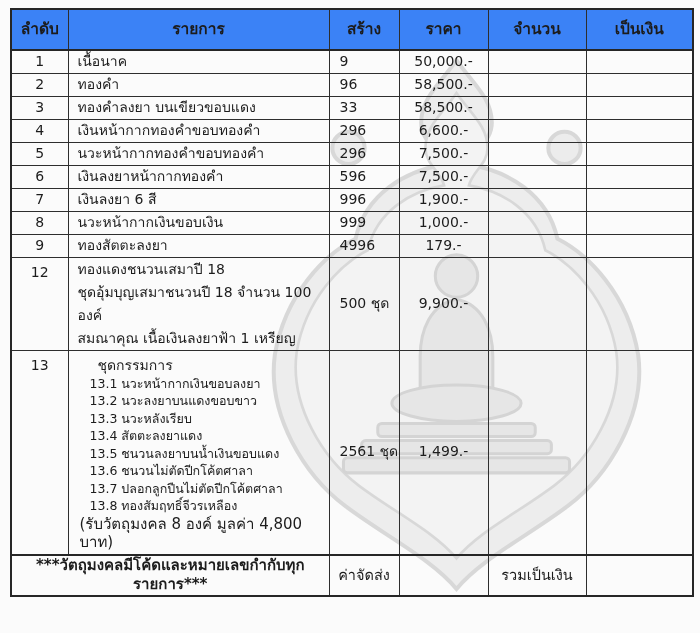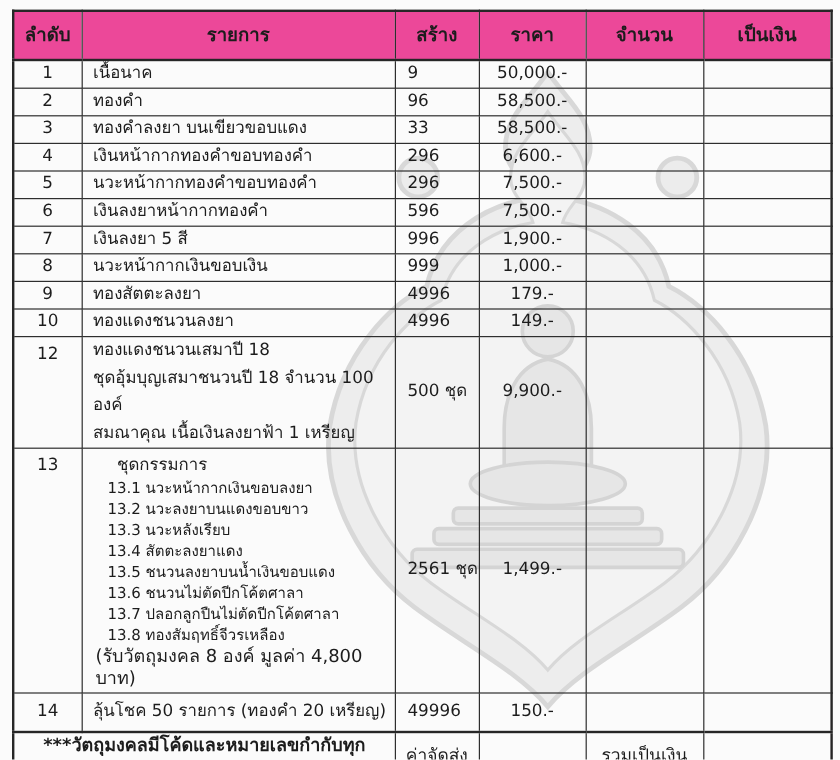--- a/index.html
+++ b/index.html
@@ -29,21 +29,21 @@
     border:2.5px solid #262626;
   }
   .pricelist th, .pricelist td {
     border:1.5px solid #2e2e2e;
     vertical-align:middle;
     font-size:14px;
     line-height:1.25;
     overflow:hidden;
   }
   .pricelist thead th {
-    background:#ec4899;
+    background:#3b82f6;
     font-weight:600;
     font-size:15.5px;
     text-align:center;
     height:41px;
     border-bottom:2.5px solid #262626;
   }
   tr.r { height:23px; }
   td.c-no   { text-align:center; }
   td.c-item { text-align:left; padding-left:9px; }
   td.c-made { text-align:left; padding-left:10px; }
@@ -168,47 +168,39 @@
     <tr class="r">
       <td class="c-no">6</td>
       <td class="c-item">เงินลงยาหน้ากากทองคำ</td>
       <td class="c-made">596</td>
       <td class="c-price">7,500.-</td>
       <td></td>
       <td></td>
     </tr>
     <tr class="r">
       <td class="c-no">7</td>
-      <td class="c-item">เงินลงยา 5 สี</td>
+      <td class="c-item">เงินลงยา 6 สี</td>
       <td class="c-made">996</td>
       <td class="c-price">1,900.-</td>
       <td></td>
       <td></td>
     </tr>
     <tr class="r">
       <td class="c-no">8</td>
       <td class="c-item">นวะหน้ากากเงินขอบเงิน</td>
       <td class="c-made">999</td>
       <td class="c-price">1,000.-</td>
       <td></td>
       <td></td>
     </tr>
     <tr class="r">
       <td class="c-no">9</td>
       <td class="c-item">ทองสัตตะลงยา</td>
       <td class="c-made">4996</td>
       <td class="c-price">179.-</td>
-      <td></td>
-      <td></td>
-    </tr>
-    <tr class="r">
-      <td class="c-no">10</td>
-      <td class="c-item">ทองแดงชนวนลงยา</td>
-      <td class="c-made">4996</td>
-      <td class="c-price">149.-</td>
       <td></td>
       <td></td>
     </tr>
     <tr class="r12">
       <td class="c-no" style="vertical-align:top; padding-top:6px;">12</td>
       <td class="c-item">
         <div class="line">ทองแดงชนวนเสมาปี 18</div>
         <div class="line">ชุดอุ้มบุญเสมาชนวนปี 18 จำนวน 100 องค์</div>
         <div class="line">สมณาคุณ เนื้อเงินลงยาฟ้า 1 เหรียญ</div>
       </td>
@@ -229,28 +221,20 @@
         <div class="sub">13.6 ชนวนไม่ตัดปีกโค้ตศาลา</div>
         <div class="sub">13.7 ปลอกลูกปืนไม่ตัดปีกโค้ตศาลา</div>
         <div class="sub">13.8 ทองสัมฤทธิ์จีวรเหลือง</div>
         <div class="note">(รับวัตถุมงคล 8 องค์ มูลค่า 4,800 บาท)</div>
       </td>
       <td class="c-made">2561 ชุด</td>
       <td class="c-price">1,499.-</td>
       <td></td>
       <td></td>
     </tr>
-    <tr class="r14">
-      <td class="c-no">14</td>
-      <td class="c-item">ลุ้นโชค 50 รายการ (ทองคำ 20 เหรียญ)</td>
-      <td class="c-made">49996</td>
-      <td class="c-price">150.-</td>
-      <td></td>
-      <td></td>
-    </tr>
     <tr class="ftr">
       <td class="f-note" colspan="2">***วัตถุมงคลมีโค้ดและหมายเลขกำกับทุกรายการ***</td>
       <td class="f-ship">ค่าจัดส่ง</td>
       <td></td>
       <td class="f-total">รวมเป็นเงิน</td>
       <td></td>
     </tr>
   </tbody>
 </table>
 

